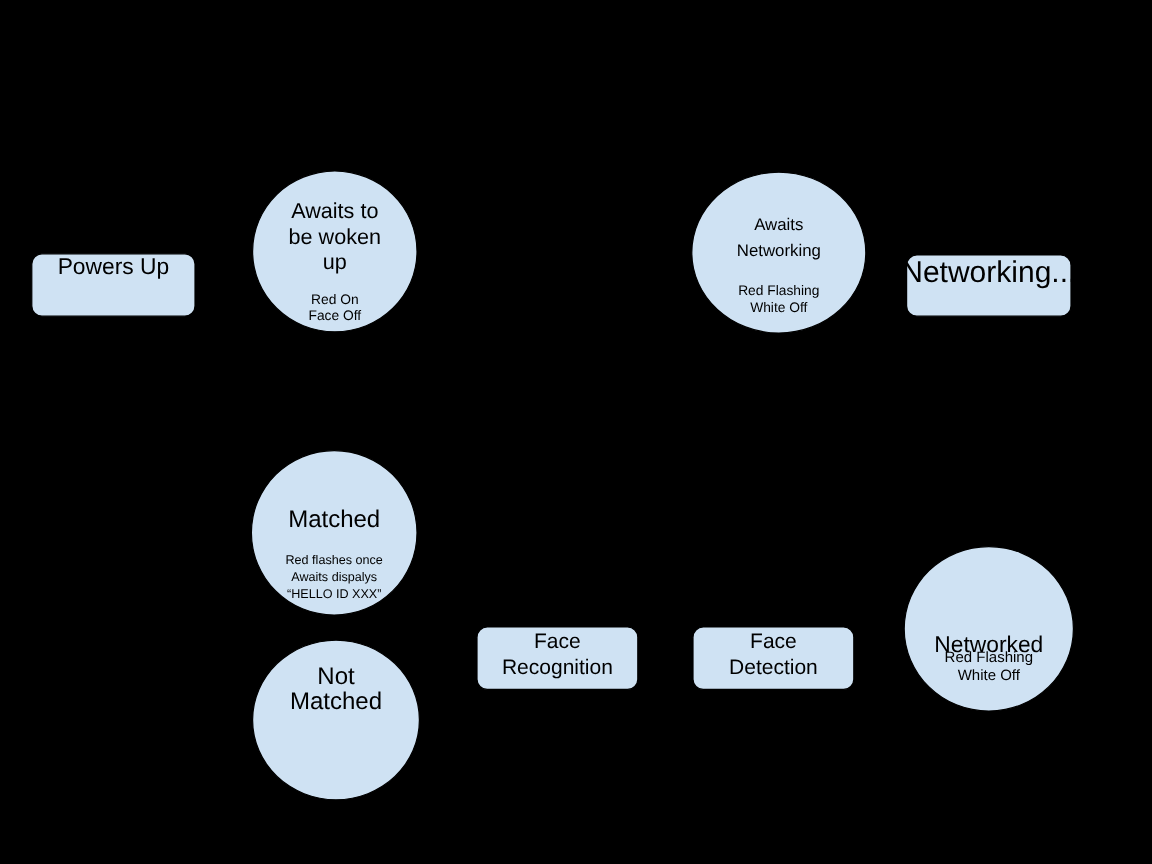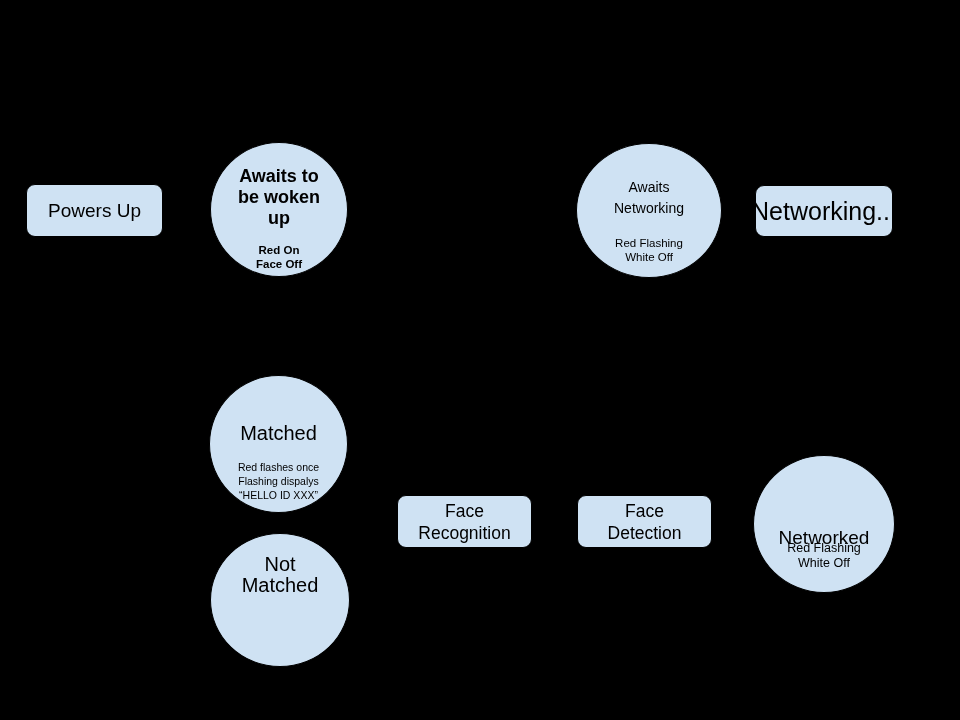--- a/index.html
+++ b/index.html
@@ -20,22 +20,22 @@
     position: absolute;
     box-sizing: border-box;
     background: #cfe2f3;
     border: 1px solid #000000;
     text-align: center;
     color: #000000;
   }
   .rect {
     border-radius: 9px;
     display: flex;
-    align-items: center;
     justify-content: center;
+    margin-top: 27px;
   }
   .circle {
     border-radius: 50%;
   }
   .label, .sub {
     white-space: pre-line;
   }
   .circle .label, .circle .sub {
     position: absolute;
     left: 0;
@@ -43,21 +43,21 @@
   }
 
   
   #powers-up        { left: 26px;  top: 184px; width: 137px; height: 53px; font-size: 19px; }
   #woken-up         { left: 395px; top: 185px; width: 138px; height: 51px; font-size: 17px; line-height: 21px; }
   #networking       { left: 755px; top: 185px; width: 138px; height: 52px; font-size: 25px; }
   #face-recognition { left: 397px; top: 495px; width: 135px; height: 53px; font-size: 17.5px; line-height: 22px; }
   #face-detection   { left: 577px; top: 495px; width: 135px; height: 53px; font-size: 17.5px; line-height: 22px; }
 
   
-  #awaits-wake { left: 210px; top: 142px; width: 138px; height: 135px; font-weight: bold; }
+  #awaits-wake { left: 210px; top: 142px; width: 138px; height: 135px; }
   #awaits-wake .label { top: 23px;  font-size: 18px;   line-height: 21px; }
   #awaits-wake .sub   { top: 101px; font-size: 11.5px; line-height: 13.5px; }
 
   #awaits-networking { left: 576px; top: 143px; width: 146px; height: 135px; }
   #awaits-networking .label { top: 33px; font-size: 14px;   line-height: 21px; }
   #awaits-networking .sub   { top: 92px; font-size: 11.5px; line-height: 14px; }
 
   #matched { left: 209px; top: 375px; width: 139px; height: 138px; }
   #matched .label { top: 46px; font-size: 20px; }
   #matched .sub   { top: 84px; font-size: 10.5px; line-height: 14px; }
@@ -95,21 +95,21 @@
 White Off</div>
   </div>
 
   <div class="node rect" id="networking">
     <div class="label">Networking...</div>
   </div>
 
   <div class="node circle" id="matched">
     <div class="label">Matched</div>
     <div class="sub">Red flashes once
-Flashing dispalys
+Awaits dispalys
 “HELLO ID XXX”</div>
   </div>
 
   <div class="node rect" id="face-recognition">
     <div class="label">Face
 Recognition</div>
   </div>
 
   <div class="node rect" id="face-detection">
     <div class="label">Face

